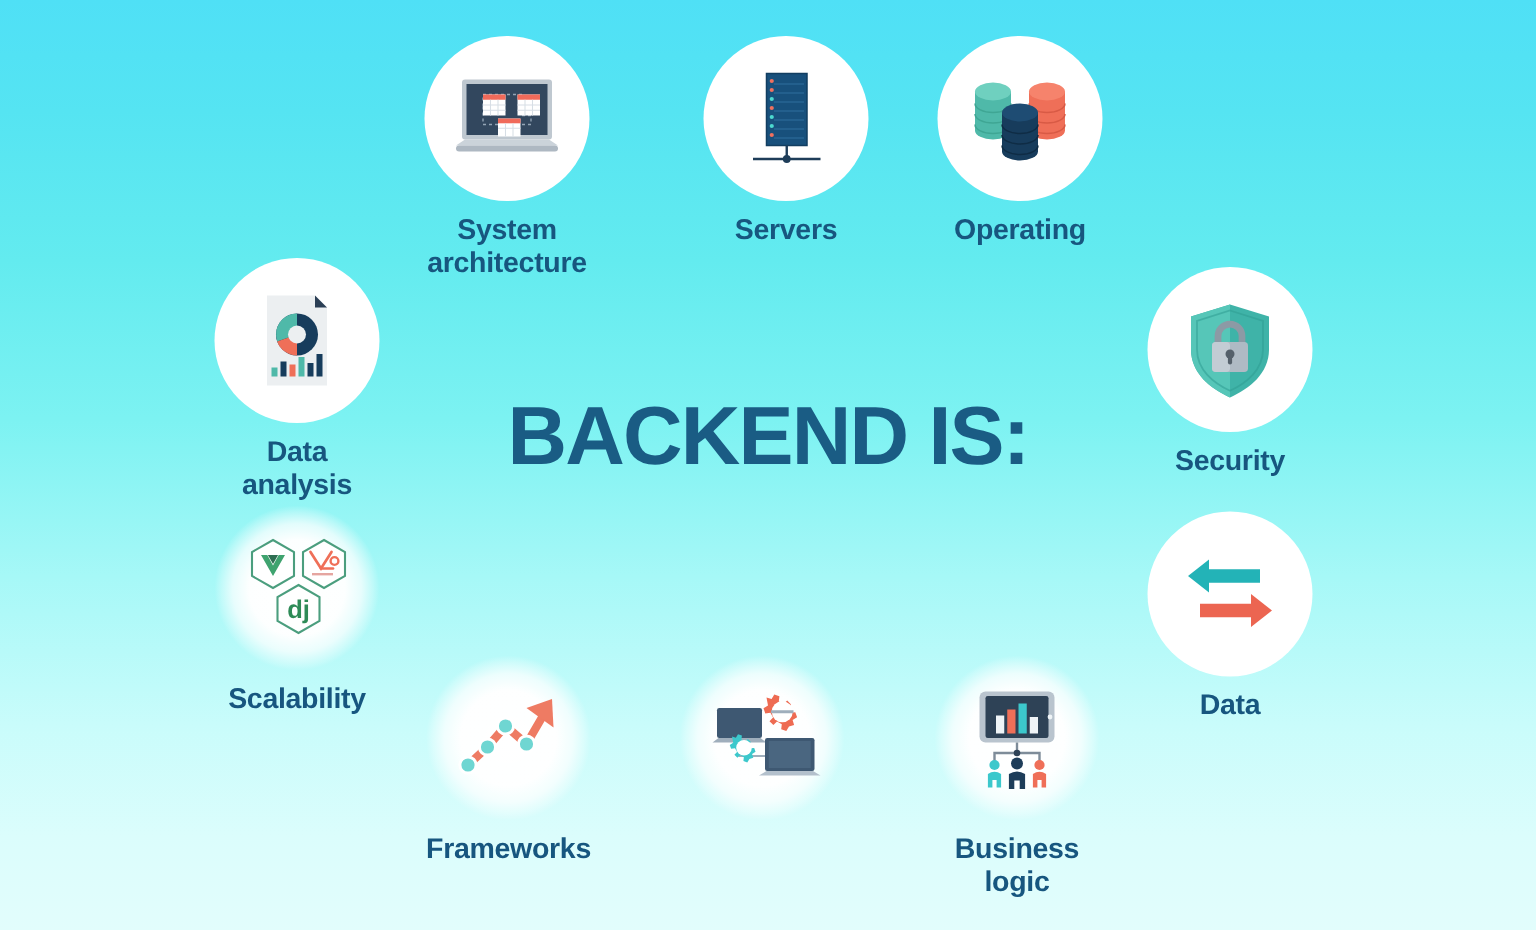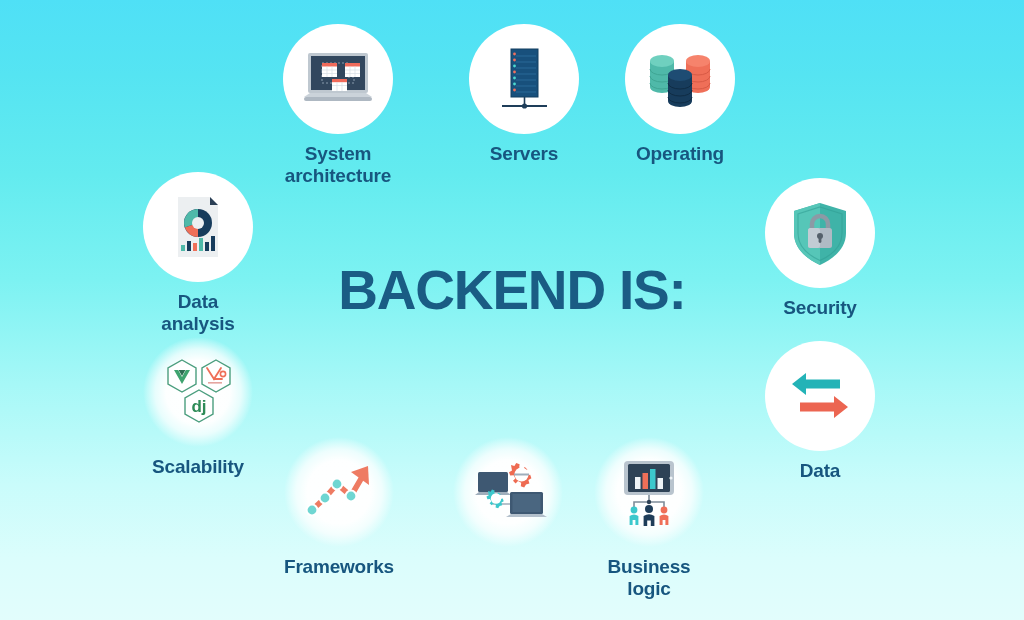--- a/index.html
+++ b/index.html
@@ -59,21 +59,21 @@
   
   #n-system-architecture{left:283px;top:24px;width:110px;}
   #n-servers{left:469px;top:24px;width:110px;}
   #n-database{left:625px;top:24px;width:110px;}
   #n-data-analysis{left:143px;top:172px;width:110px;}
   #n-frameworks{left:143px;top:337px;width:110px;}
   #n-security{left:765px;top:178px;width:110px;}
   #n-apis{left:765px;top:341px;width:110px;}
   #n-scalability{left:284px;top:437px;width:110px;}
   #n-operating-system{left:453px;top:437px;width:110px;}
-  #n-business-logic{left:594px;top:437px;width:110px;}
+  #n-business-logic{left:623px;top:437px;width:110px;}
   .d110{width:110px;height:110px;}
   .icon{width:72px;height:72px;display:block;}
   .icon.wide{width:80px;height:80px;}
 </style>
 </head>
 <body>
 
 <div id="infographic">
 
   <div id="title">BACKEND IS:</div>

